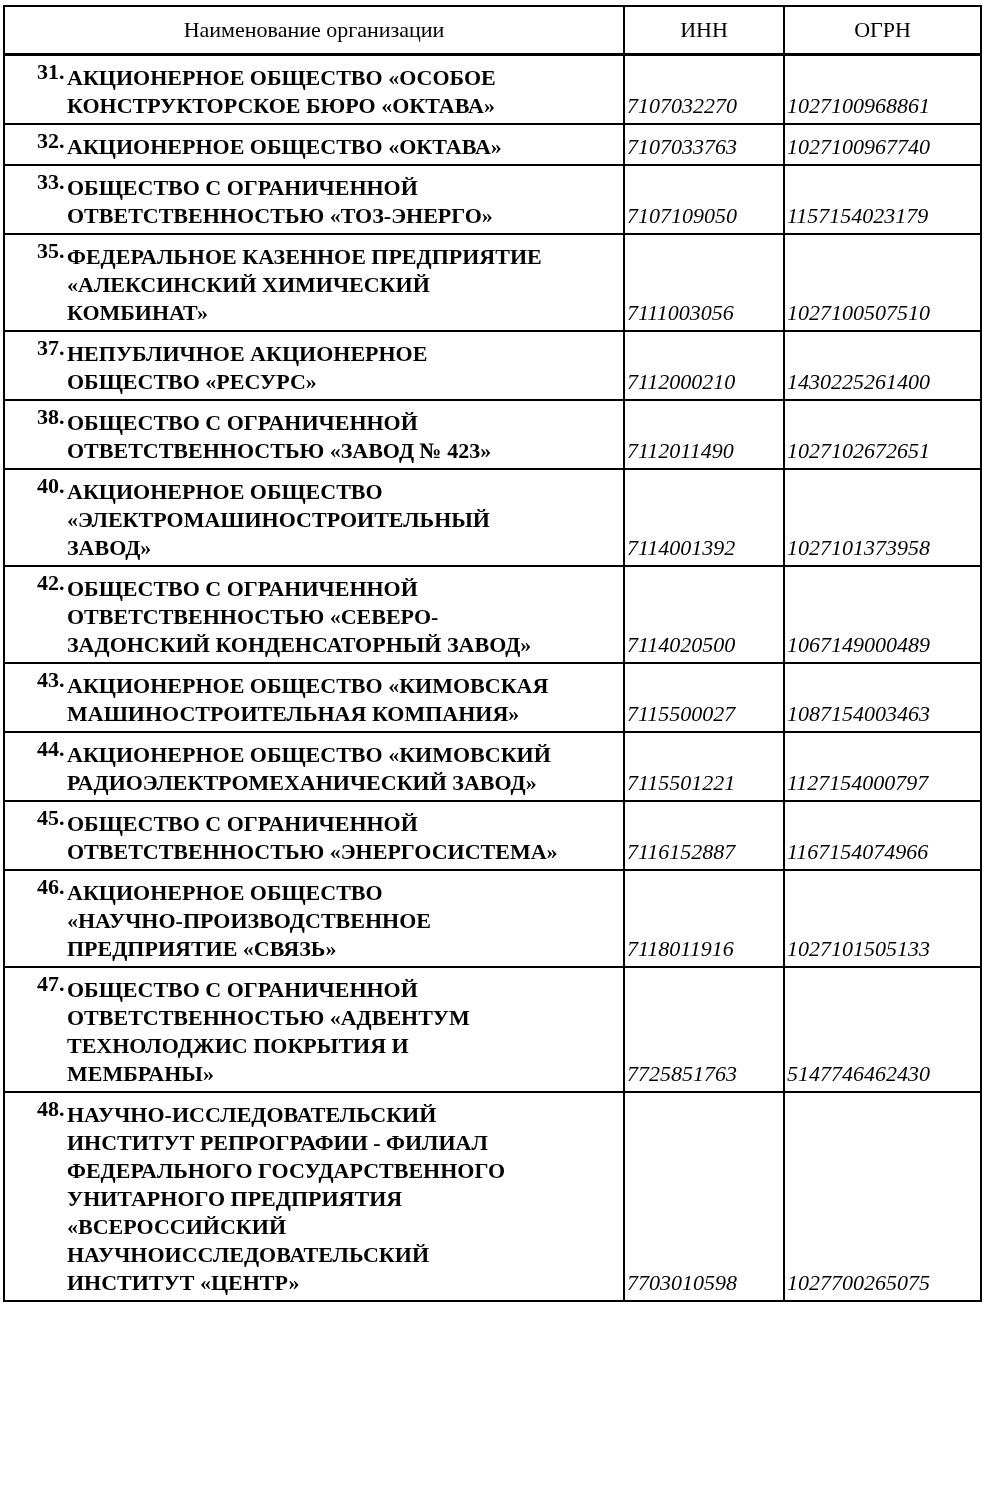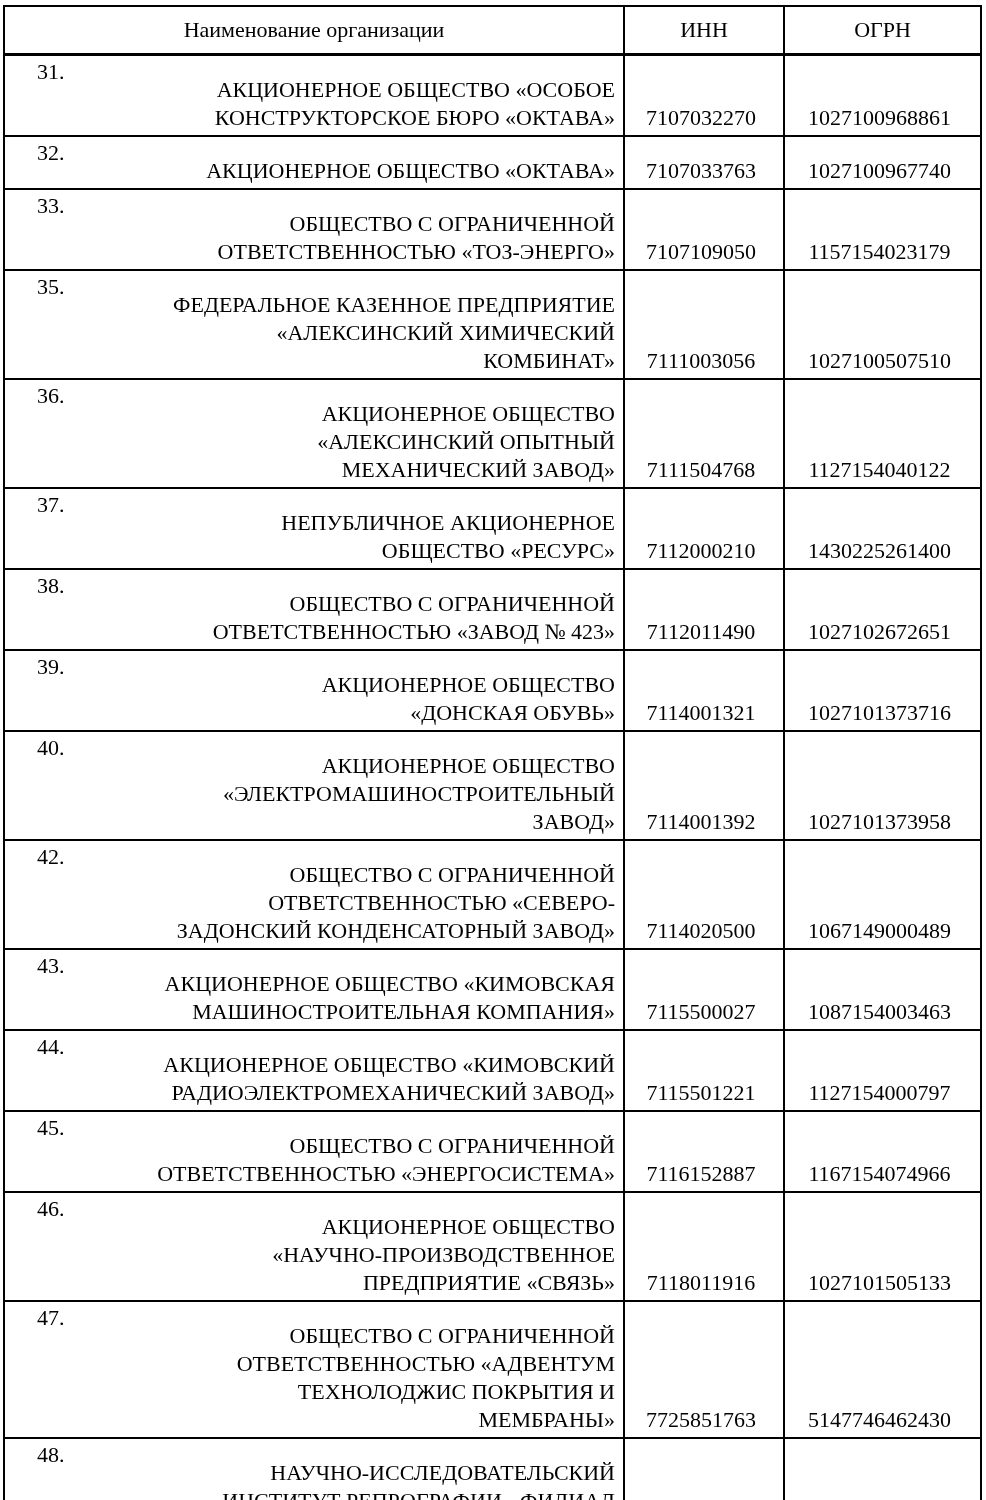--- a/index.html
+++ b/index.html
@@ -29,38 +29,39 @@
   thead th {
     height: 46px;
     text-align: center;
     vertical-align: middle;
     border-bottom: 3px solid #000000;
     padding: 0;
   }
   td.org {
     position: relative;
     vertical-align: top;
-    text-align: right;
-    padding: 20px 8px 3px 62px;
+    text-align: left;
+    padding: 8px 8px 3px 62px;
     line-height: 28px;
+    font-weight: bold;
   }
   td.org .nm {
     white-space: pre-line;
   }
   td.org .num {
     position: absolute;
     left: 32px;
     top: 2px;
     line-height: 28px;
   }
   td.inn, td.ogrn {
-    text-align: center;
     vertical-align: bottom;
     padding: 2px 8px 3px 2px;
     line-height: 28px;
+    font-style: italic;
   }
 </style>
 </head>
 <body>
 
 <table class="registry">
   <colgroup>
     <col class="c-name">
       <col class="c-inn">
       <col class="c-ogrn">
@@ -104,54 +105,35 @@
           <span class="num">35.</span>
           <div class="nm">ФЕДЕРАЛЬНОЕ КАЗЕННОЕ ПРЕДПРИЯТИЕ
 «АЛЕКСИНСКИЙ ХИМИЧЕСКИЙ
 КОМБИНАТ»</div>
         </td>
       <td class="inn">7111003056</td>
       <td class="ogrn">1027100507510</td>
     </tr>
     <tr>
       <td class="org">
-          <span class="num">36.</span>
-          <div class="nm">АКЦИОНЕРНОЕ ОБЩЕСТВО
-«АЛЕКСИНСКИЙ ОПЫТНЫЙ
-МЕХАНИЧЕСКИЙ ЗАВОД»</div>
-        </td>
-      <td class="inn">7111504768</td>
-      <td class="ogrn">1127154040122</td>
-    </tr>
-    <tr>
-      <td class="org">
           <span class="num">37.</span>
           <div class="nm">НЕПУБЛИЧНОЕ АКЦИОНЕРНОЕ
 ОБЩЕСТВО «РЕСУРС»</div>
         </td>
       <td class="inn">7112000210</td>
       <td class="ogrn">1430225261400</td>
     </tr>
     <tr>
       <td class="org">
           <span class="num">38.</span>
           <div class="nm">ОБЩЕСТВО С ОГРАНИЧЕННОЙ
 ОТВЕТСТВЕННОСТЬЮ «ЗАВОД № 423»</div>
         </td>
       <td class="inn">7112011490</td>
       <td class="ogrn">1027102672651</td>
-    </tr>
-    <tr>
-      <td class="org">
-          <span class="num">39.</span>
-          <div class="nm">АКЦИОНЕРНОЕ ОБЩЕСТВО
-«ДОНСКАЯ ОБУВЬ»</div>
-        </td>
-      <td class="inn">7114001321</td>
-      <td class="ogrn">1027101373716</td>
     </tr>
     <tr>
       <td class="org">
           <span class="num">40.</span>
           <div class="nm">АКЦИОНЕРНОЕ ОБЩЕСТВО
 «ЭЛЕКТРОМАШИНОСТРОИТЕЛЬНЫЙ
 ЗАВОД»</div>
         </td>
       <td class="inn">7114001392</td>
       <td class="ogrn">1027101373958</td>

